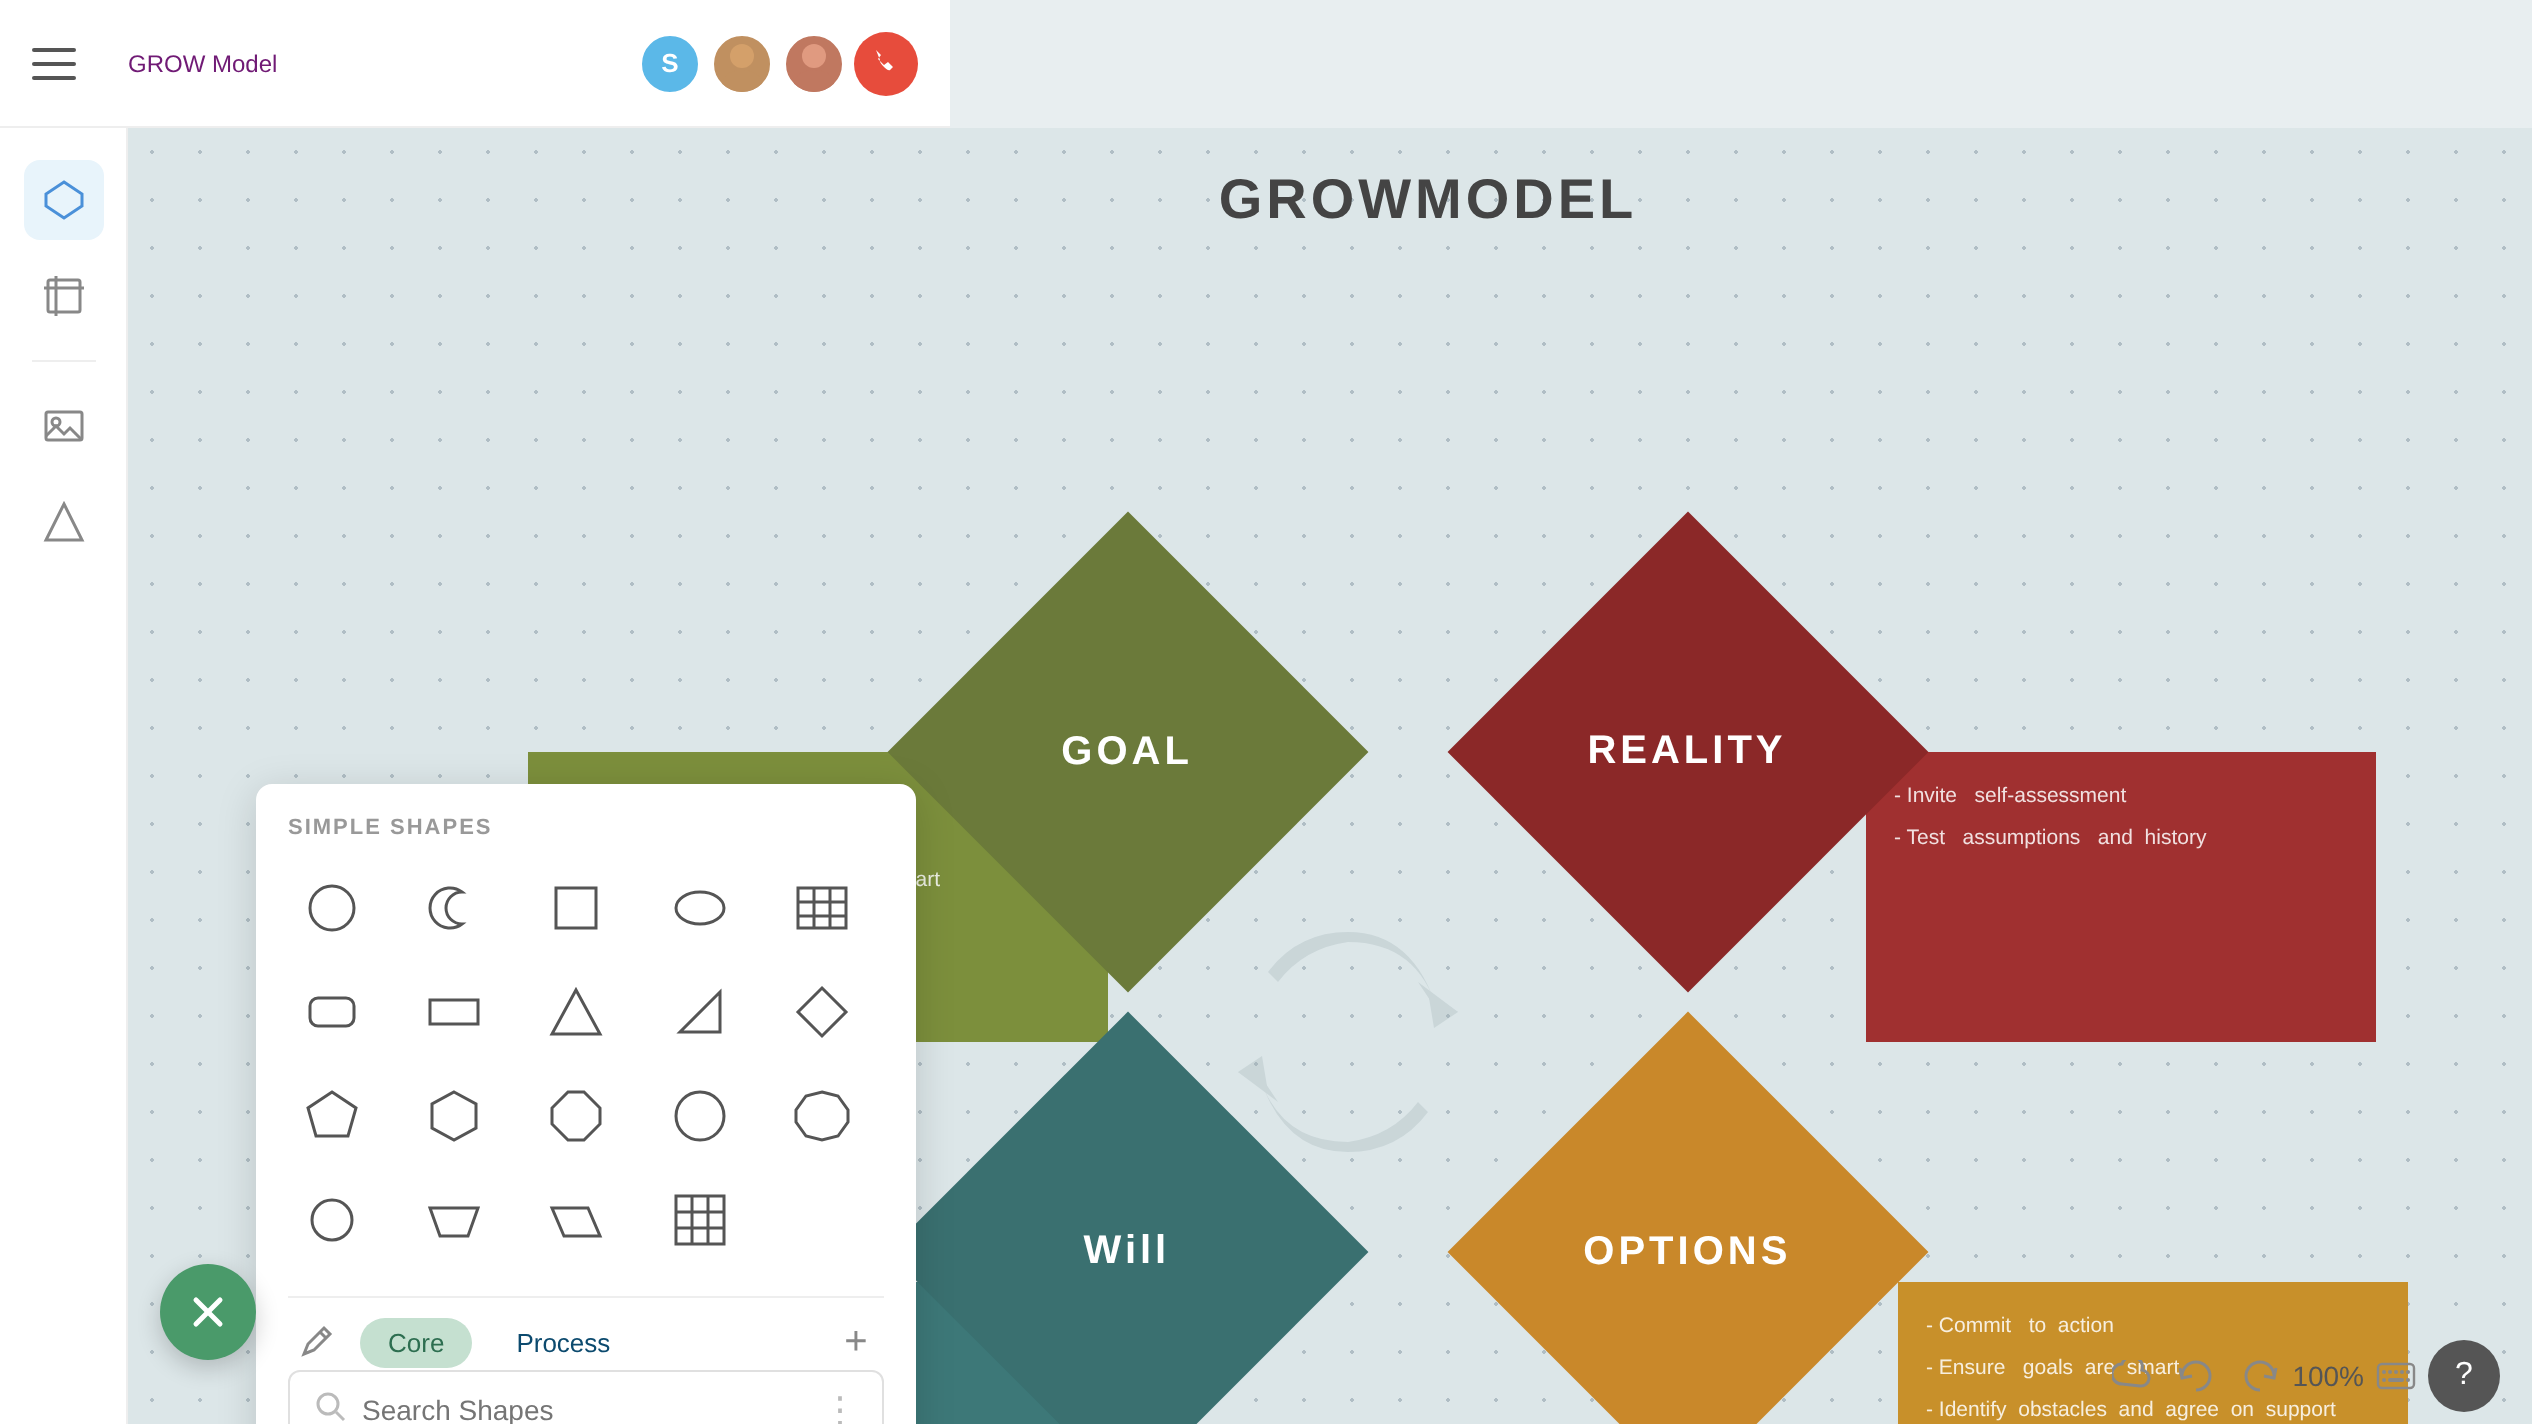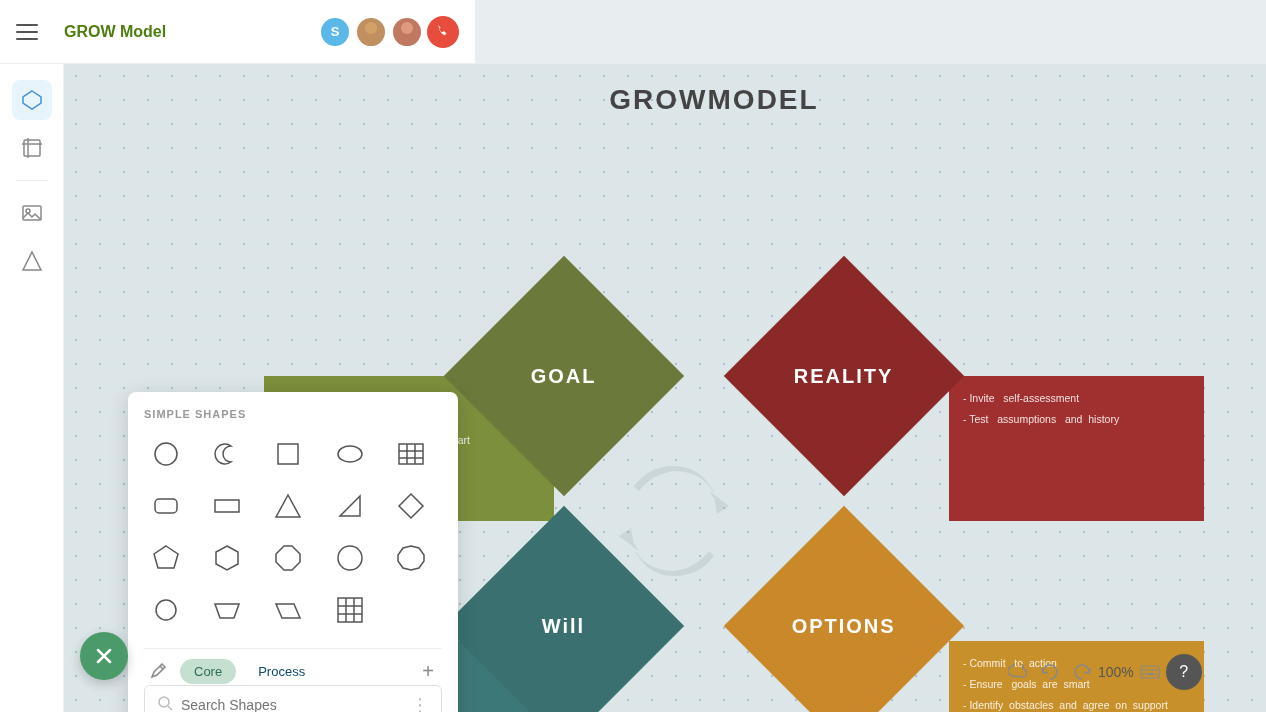--- a/index.html
+++ b/index.html
@@ -20,21 +20,21 @@
     .menu-btn {
       width: 32px; height: 32px;
       display: flex; flex-direction: column;
       justify-content: center; gap: 5px;
       cursor: pointer; margin-right: 16px;
     }
     .menu-btn span {
       display: block; width: 22px; height: 2px; background: #555; border-radius: 2px;
     }
     .header-title {
-      font-size: 16px; color: #4d7c0f; font-weight: 700; flex: 1;
+      font-size: 12px; color: #701a75; font-weight: 400; flex: 1;
     }
     .header-avatars {
       display: flex; align-items: center; gap: 4px;
     }
     .avatar {
       width: 32px; height: 32px; border-radius: 50%; overflow: hidden;
       border: 2px solid white;
     }
     .avatar-s { background: #5bb8e8; display: flex; align-items: center; justify-content: center; color: white; font-size: 13px; font-weight: 600; }
     .phone-btn {
@@ -178,25 +178,25 @@
       flex: 1;
       border: none; outline: none;
       font-size: 14px; color: #666;
       background: transparent;
     }
     .search-more { color: #bbb; font-size: 18px; cursor: pointer; }
 
     
     .bottom-bar {
       position: absolute;
-      bottom: 16px; right: 0;
+      bottom: 0; right: 0;
       width: 280px; height: 48px;
       display: flex;
       align-items: center;
-      justify-content: flex-start;
+      justify-content: flex-end;
       padding: 0 16px;
     }
     .bottom-btn {
       width: 32px; height: 32px;
       display: flex; align-items: center; justify-content: center;
       cursor: pointer; color: #888; font-size: 16px;
       border-radius: 4px;
     }
     .zoom-label {
       font-size: 14px; color: #555; font-weight: 500;
@@ -327,21 +327,21 @@
     <div class="diagram-inner">
 
       <div style="position:absolute; top:200px; left:100px; width:290px; height:145px; background:#7c8f3c;">
         <div class="tb-text">
           <div>- Agree&nbsp;&nbsp; on&nbsp; objectives&nbsp;&nbsp; of&nbsp; session</div>
           <div>- Set&nbsp; long&nbsp; term&nbsp; goals&nbsp; if&nbsp; appropriate</div>
           <div>- Maintain&nbsp;&nbsp; goal&nbsp; setting&nbsp; fluid&nbsp; and&nbsp; smart</div>
         </div>
       </div>
 
-      <div style="position:absolute; top:200px; right:60px; width:255px; height:145px; background:#a03030;">
+      <div style="position:absolute; top:200px; right:76px; width:255px; height:145px; background:#a03030;">
         <div class="tb-text">
           <div>- Invite&nbsp;&nbsp; self-assessment</div>
           <div>- Test&nbsp;&nbsp; assumptions&nbsp;&nbsp; and&nbsp; history</div>
         </div>
       </div>
 
       <div style="position:absolute; top:465px; left:100px; width:290px; height:145px; background:#3d7878;">
         <div class="tb-text">
           <div>...smart</div>
           <div>...and&nbsp; agree&nbsp; on&nbsp; support</div>

